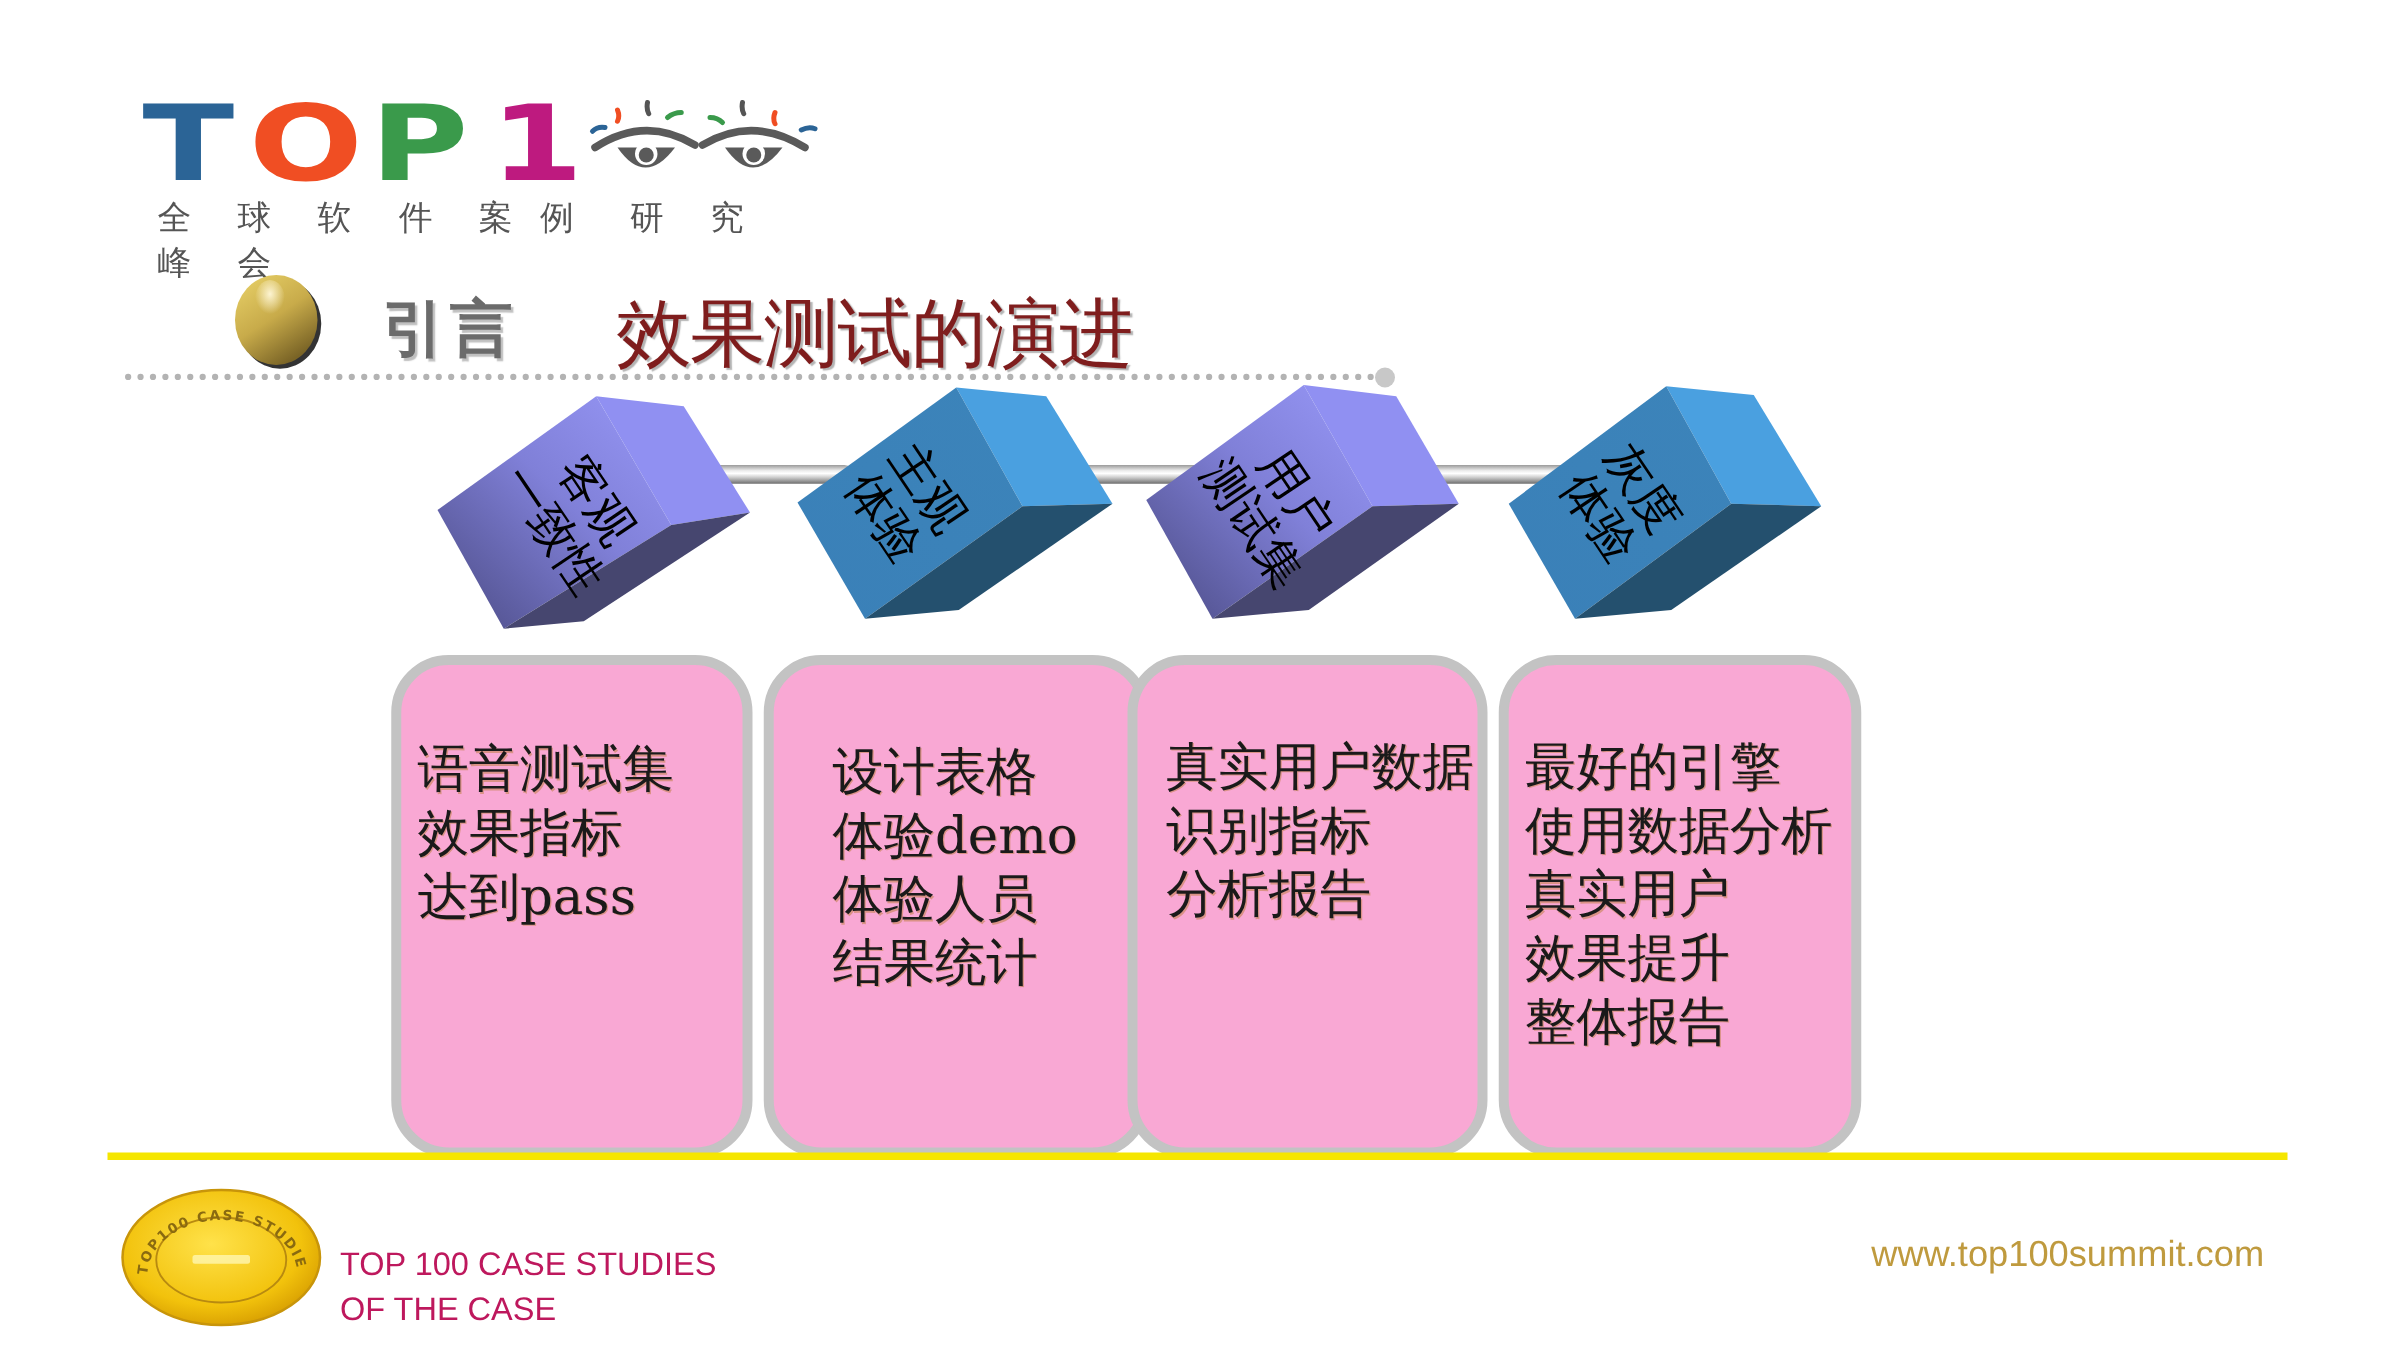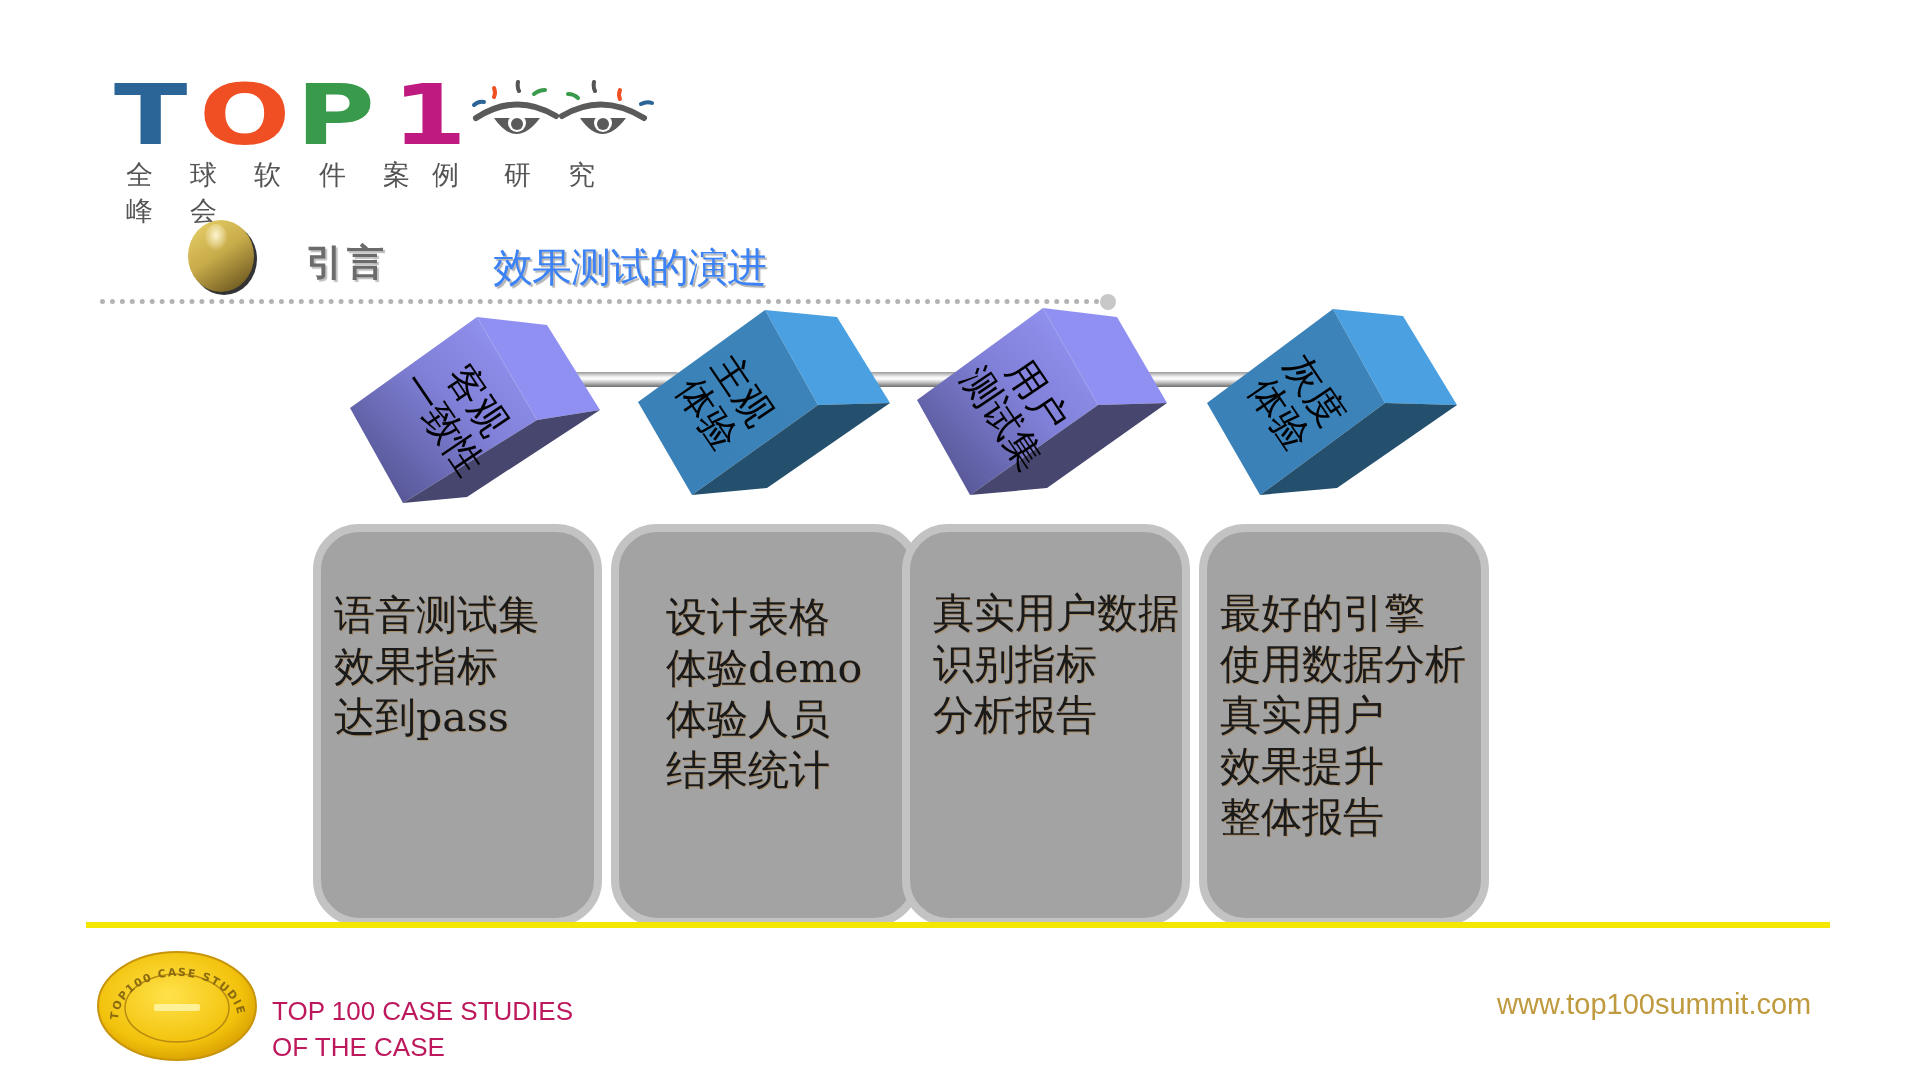--- a/index.html
+++ b/index.html
@@ -20,27 +20,27 @@
   .logo-eyes { position: absolute; left: 466px; top: 80px; width: 200px; height: 70px; }
   .logo-sub { position: absolute; left: 126px; top: 160px; width: 560px; }
   .logo-sub span {
     position: absolute; font-size: 27px; color: #555555; line-height: 30px;
     font-family: "DejaVu Sans", sans-serif;
   }
 
   
   .ball { position: absolute; left: 186px; top: 218px; width: 72px; height: 78px; }
   .section-label {
-    position: absolute; left: 306px; top: 232px; font-size: 37px; font-weight: bold;
+    position: absolute; left: 306px; top: 232px; font-size: 50px; font-weight: bold;
     color: #6b6b6b; letter-spacing: 4px; line-height: 62px;
     font-family: "DejaVu Sans", sans-serif;
     text-shadow: 2px 2px 1px rgba(0,0,0,0.25);
   }
   .page-title {
-    position: absolute; left: 493px; top: 232px; font-size: 40px; color: #3b82f6;
+    position: absolute; left: 493px; top: 232px; font-size: 60px; color: #7f1d1d;
     line-height: 70px; font-family: "DejaVu Serif", serif; letter-spacing: -1px;
     text-shadow: 2px 2px 1px rgba(0,0,0,0.3);
   }
   .dotted-rule {
     position: absolute; left: 100px; top: 299px; width: 1000px; height: 0;
     border-top: 5px dotted #b3b3b3;
   }
   .rule-end { position: absolute; left: 1100px; top: 294px; width: 16px; height: 16px; border-radius: 50%; background: #c8c8c8; }
 
   
@@ -53,21 +53,21 @@
   .cubes { position: absolute; left: 0; top: 0; width: 1919px; height: 560px; pointer-events: none; }
   .cube-label {
     position: absolute; font-size: 38px; line-height: 42px; color: #000;
     font-family: "DejaVu Sans", sans-serif; white-space: pre; text-align: center;
     transform-origin: center center;
   }
 
   
   .card {
     position: absolute; top: 524px; height: 402px;
-    border: 8px solid #c3c3c3; border-radius: 46px; background: #a3a3a3;
+    border: 8px solid #c3c3c3; border-radius: 46px; background: #f9a8d4;
     box-sizing: border-box;
   }
   .card-lines { position: absolute; top: 60px; }
   .card-line {
     font-family: "DejaVu Serif", serif; font-size: 41px; line-height: 51px; color: #1a1a1a;
     white-space: nowrap;
     text-shadow: 1px 1px 0 rgba(180,120,40,0.45);
   }
 
   

